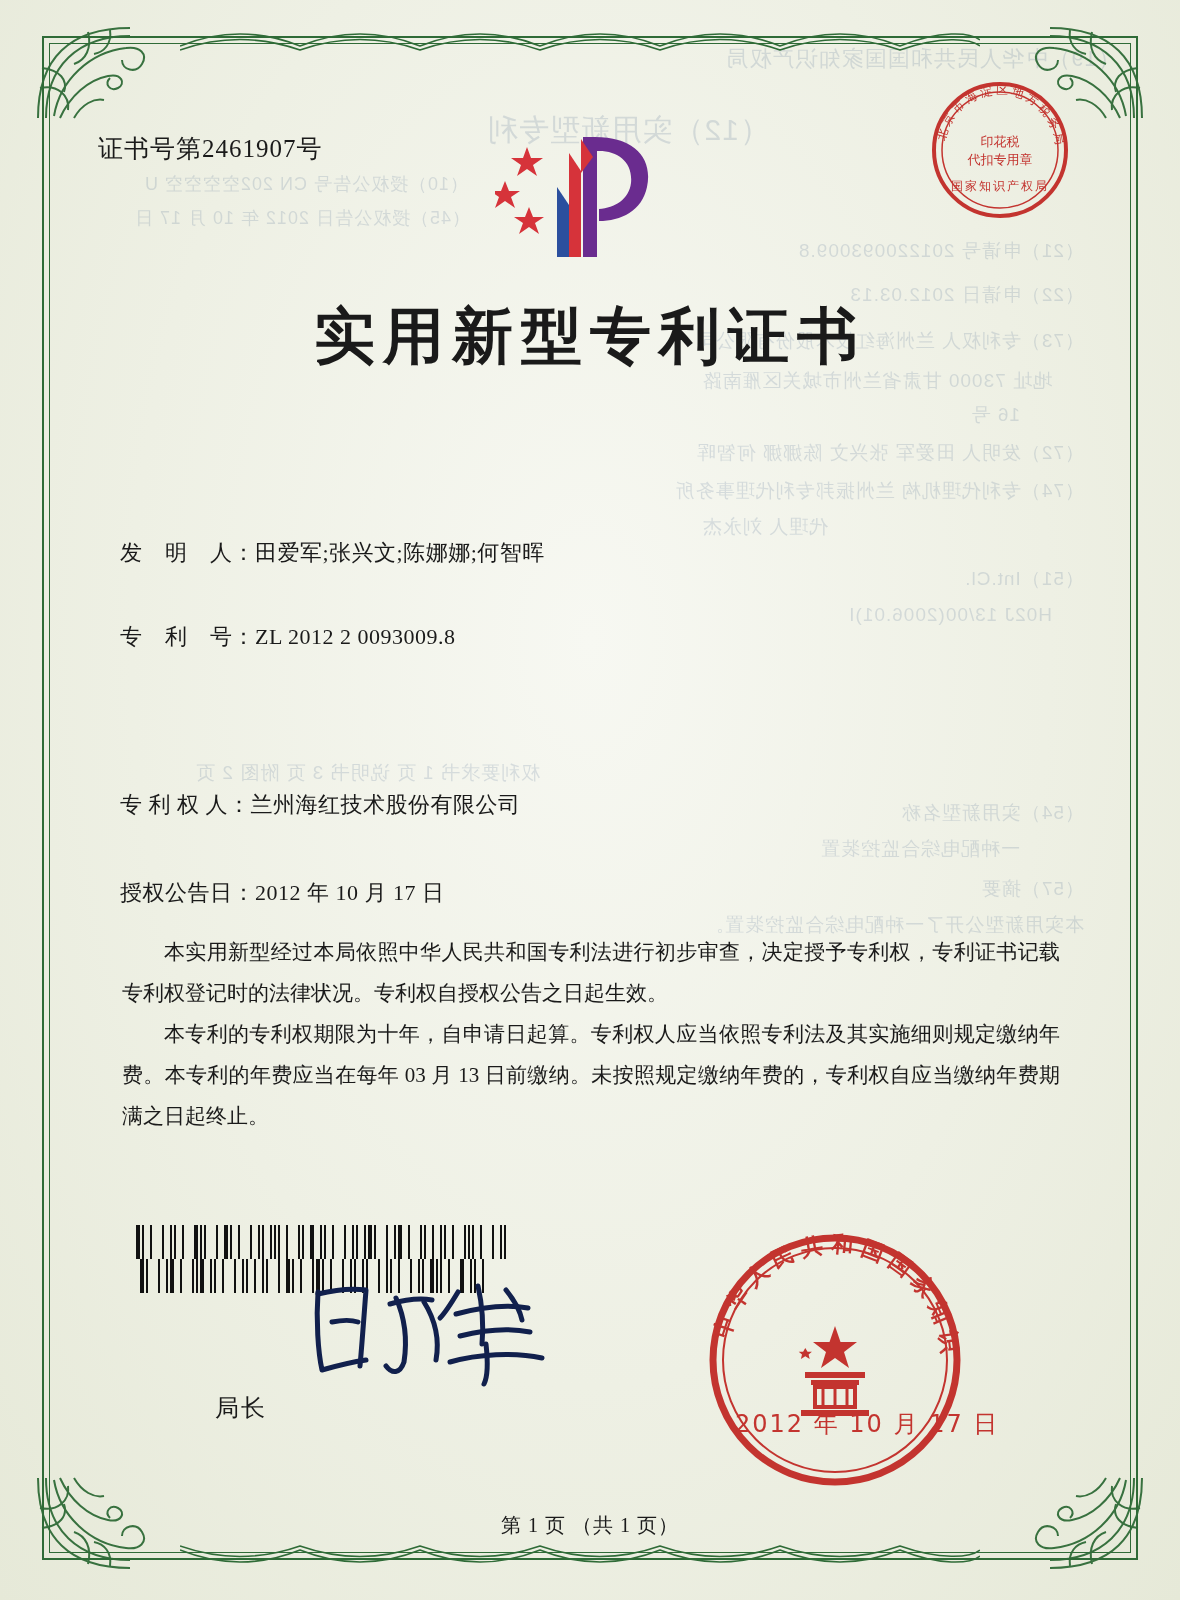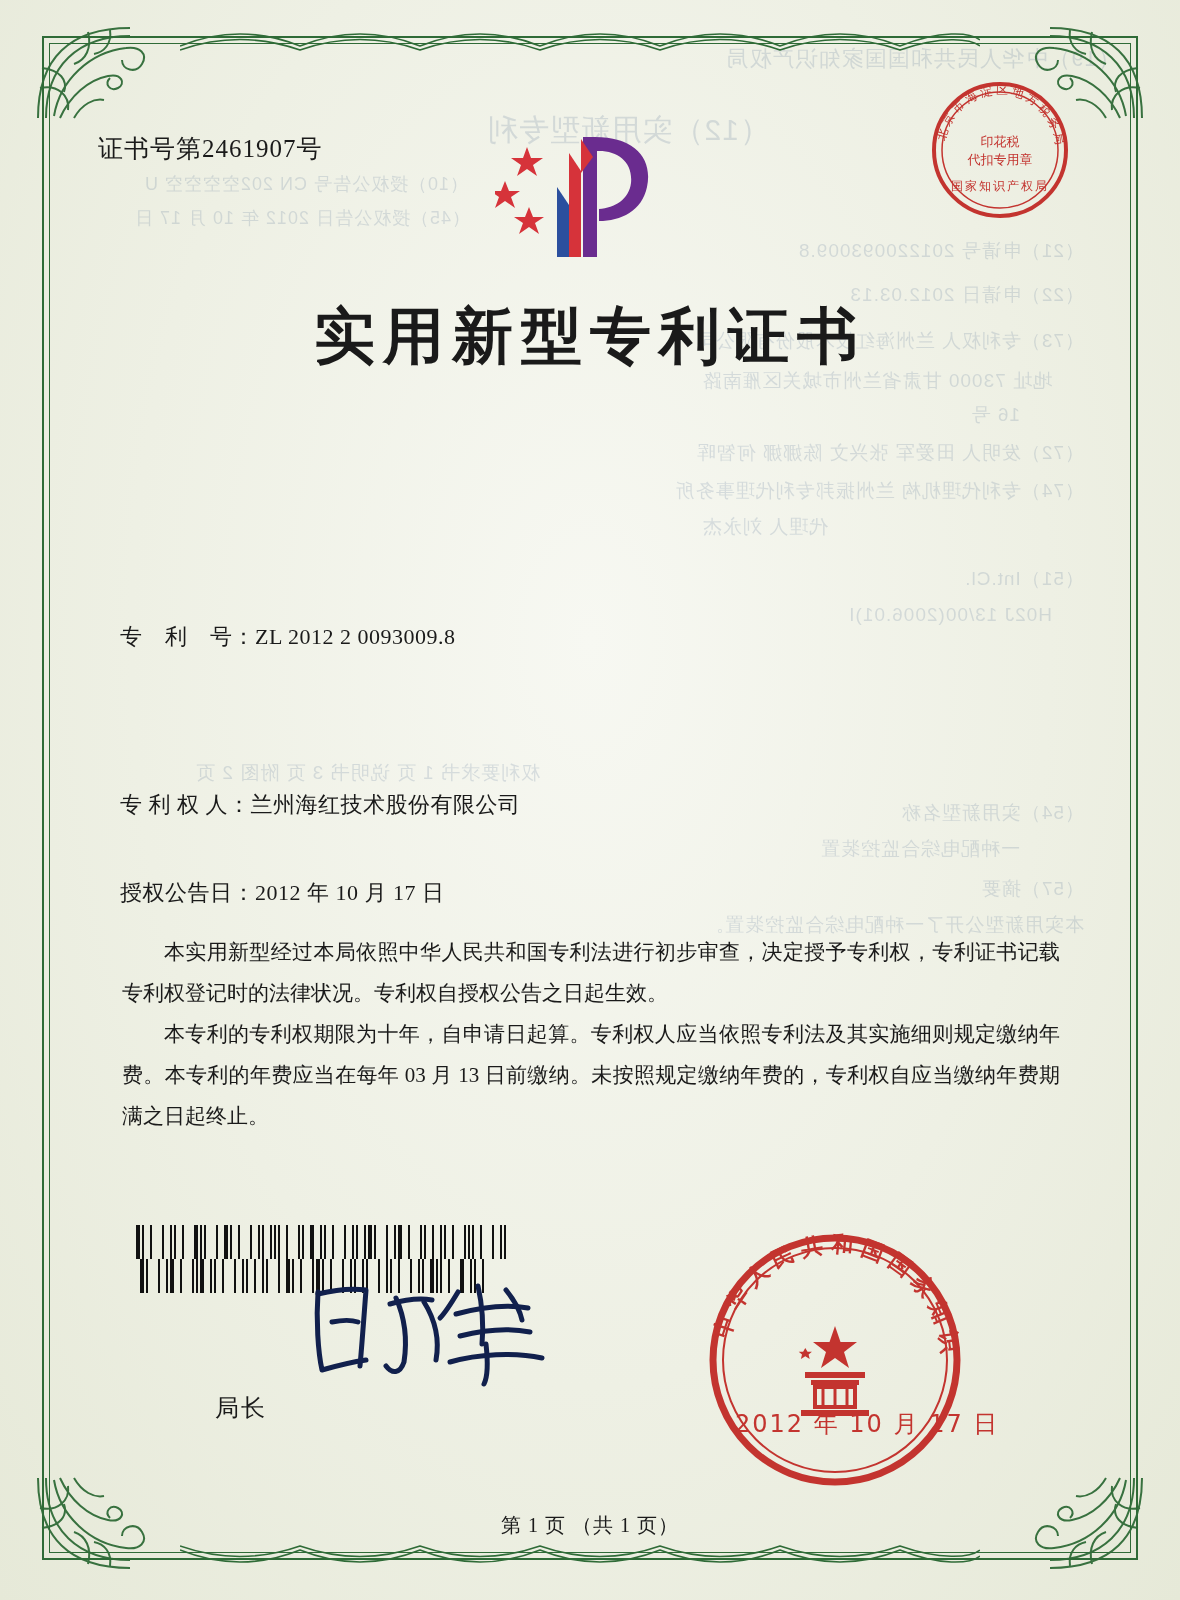--- a/index.html
+++ b/index.html
@@ -225,20 +225,23 @@
       <g fill="#d6333a">
         <polygon points="32,22 36,33 48,33 38,40 42,51 32,44 22,51 26,40 16,33 28,33"></polygon>
         <polygon points="10,56 14,66 25,66 16,72 20,83 10,76 0,83 4,72 -5,66 6,66"></polygon>
         <polygon points="34,82 38,92 49,92 40,98 44,109 34,102 24,109 28,98 19,92 30,92"></polygon>
       </g>
     </g>
   </svg>
 
   <div class="title">实用新型专利证书</div>
 
+  <div class="field f2">
+    <span>发　明　人：</span><span>田爱军;张兴文;陈娜娜;何智晖</span>
+  </div>
   <div class="field f3">
     <span>专　利　号：</span><span>ZL 2012 2 0093009.8</span>
   </div>
   <div class="field f5">
     <span>专 利 权 人：</span><span>兰州海红技术股份有限公司</span>
   </div>
   <div class="field f6">
     <span>授权公告日：</span><span>2012 年 10 月 17 日</span>
   </div>
 

